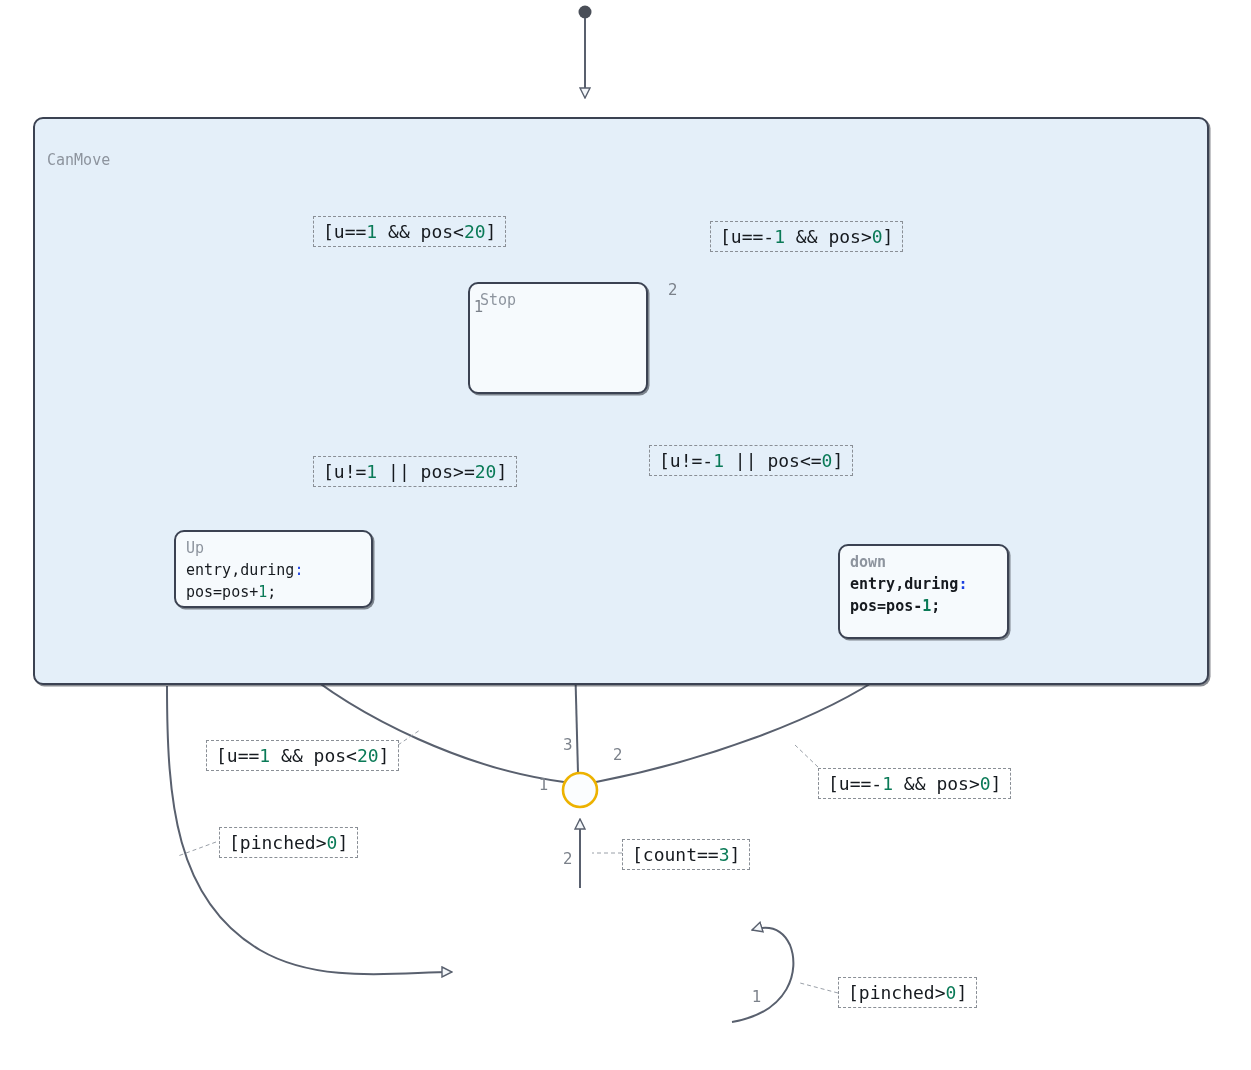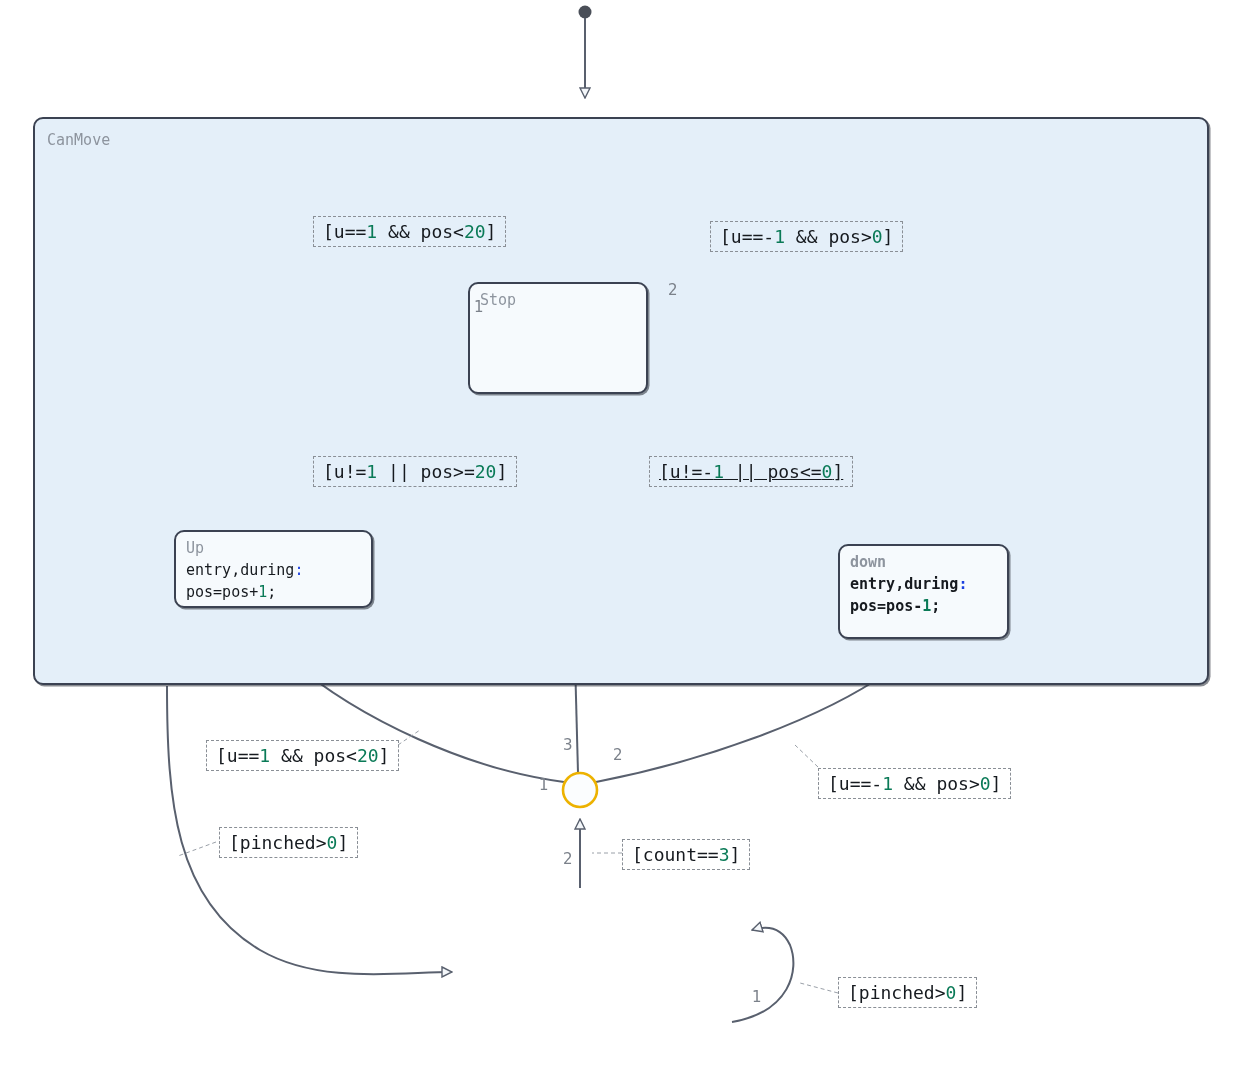--- a/index.html
+++ b/index.html
@@ -52,22 +52,23 @@
     position: absolute;
     box-sizing: border-box;
     border: 2px solid #3b4252;
     border-radius: 10px;
     background: #e4eff9;
     box-shadow: 1.5px 1.5px 0 rgba(40,45,55,0.55);
   }
   .container-name {
     color: #8d949e;
     font-size: 15px;
-    padding: 12px 0 0 12px;
-    white-space: pre;
+    padding: 0 0 0 12px;
+    white-space: pre;
+    margin-top: 32px;
   }
   
   .guard {
     position: absolute;
     box-sizing: border-box;
     border: 1px dashed #8a8f96;
     background: transparent;
     color: #161a1f;
     font-size: 18px;
     line-height: 19px;
@@ -200,21 +201,21 @@
     <div class="state-body"><span>entry,during</span><span class="kw">:</span><br><span>pos=pos-</span><span class="num">1</span><span>;</span></div>
   </div>
 
 
   <div class="guard" style="left:313px; top:216px;"><span>[u==</span><span class="num">1</span><span> &amp;&amp; pos&lt;</span><span class="num">20</span><span>]</span></div>
 
   <div class="guard" style="left:710px; top:221px;"><span>[u==-</span><span class="num">1</span><span> &amp;&amp; pos&gt;</span><span class="num">0</span><span>]</span></div>
 
   <div class="guard" style="left:313px; top:456px;"><span>[u!=</span><span class="num">1</span><span> || pos&gt;=</span><span class="num">20</span><span>]</span></div>
 
-  <div class="guard" style="left:649px; top:456px;text-decoration:underline;"><span>[u!=-</span><span class="num">1</span><span> || pos&lt;=</span><span class="num">0</span><span>]</span></div>
+  <div class="guard" style="left:649px; top:445px;"><span>[u!=-</span><span class="num">1</span><span> || pos&lt;=</span><span class="num">0</span><span>]</span></div>
 
   <div class="guard" style="left:206px; top:740px;"><span>[u==</span><span class="num">1</span><span> &amp;&amp; pos&lt;</span><span class="num">20</span><span>]</span></div>
 
   <div class="guard" style="left:818px; top:768px;"><span>[u==-</span><span class="num">1</span><span> &amp;&amp; pos&gt;</span><span class="num">0</span><span>]</span></div>
 
   <div class="guard" style="left:219px; top:827px;"><span>[pinched&gt;</span><span class="num">0</span><span>]</span></div>
 
   <div class="guard" style="left:622px; top:839px;"><span>[count==</span><span class="num">3</span><span>]</span></div>
 
   <div class="guard" style="left:838px; top:977px;"><span>[pinched&gt;</span><span class="num">0</span><span>]</span></div>

